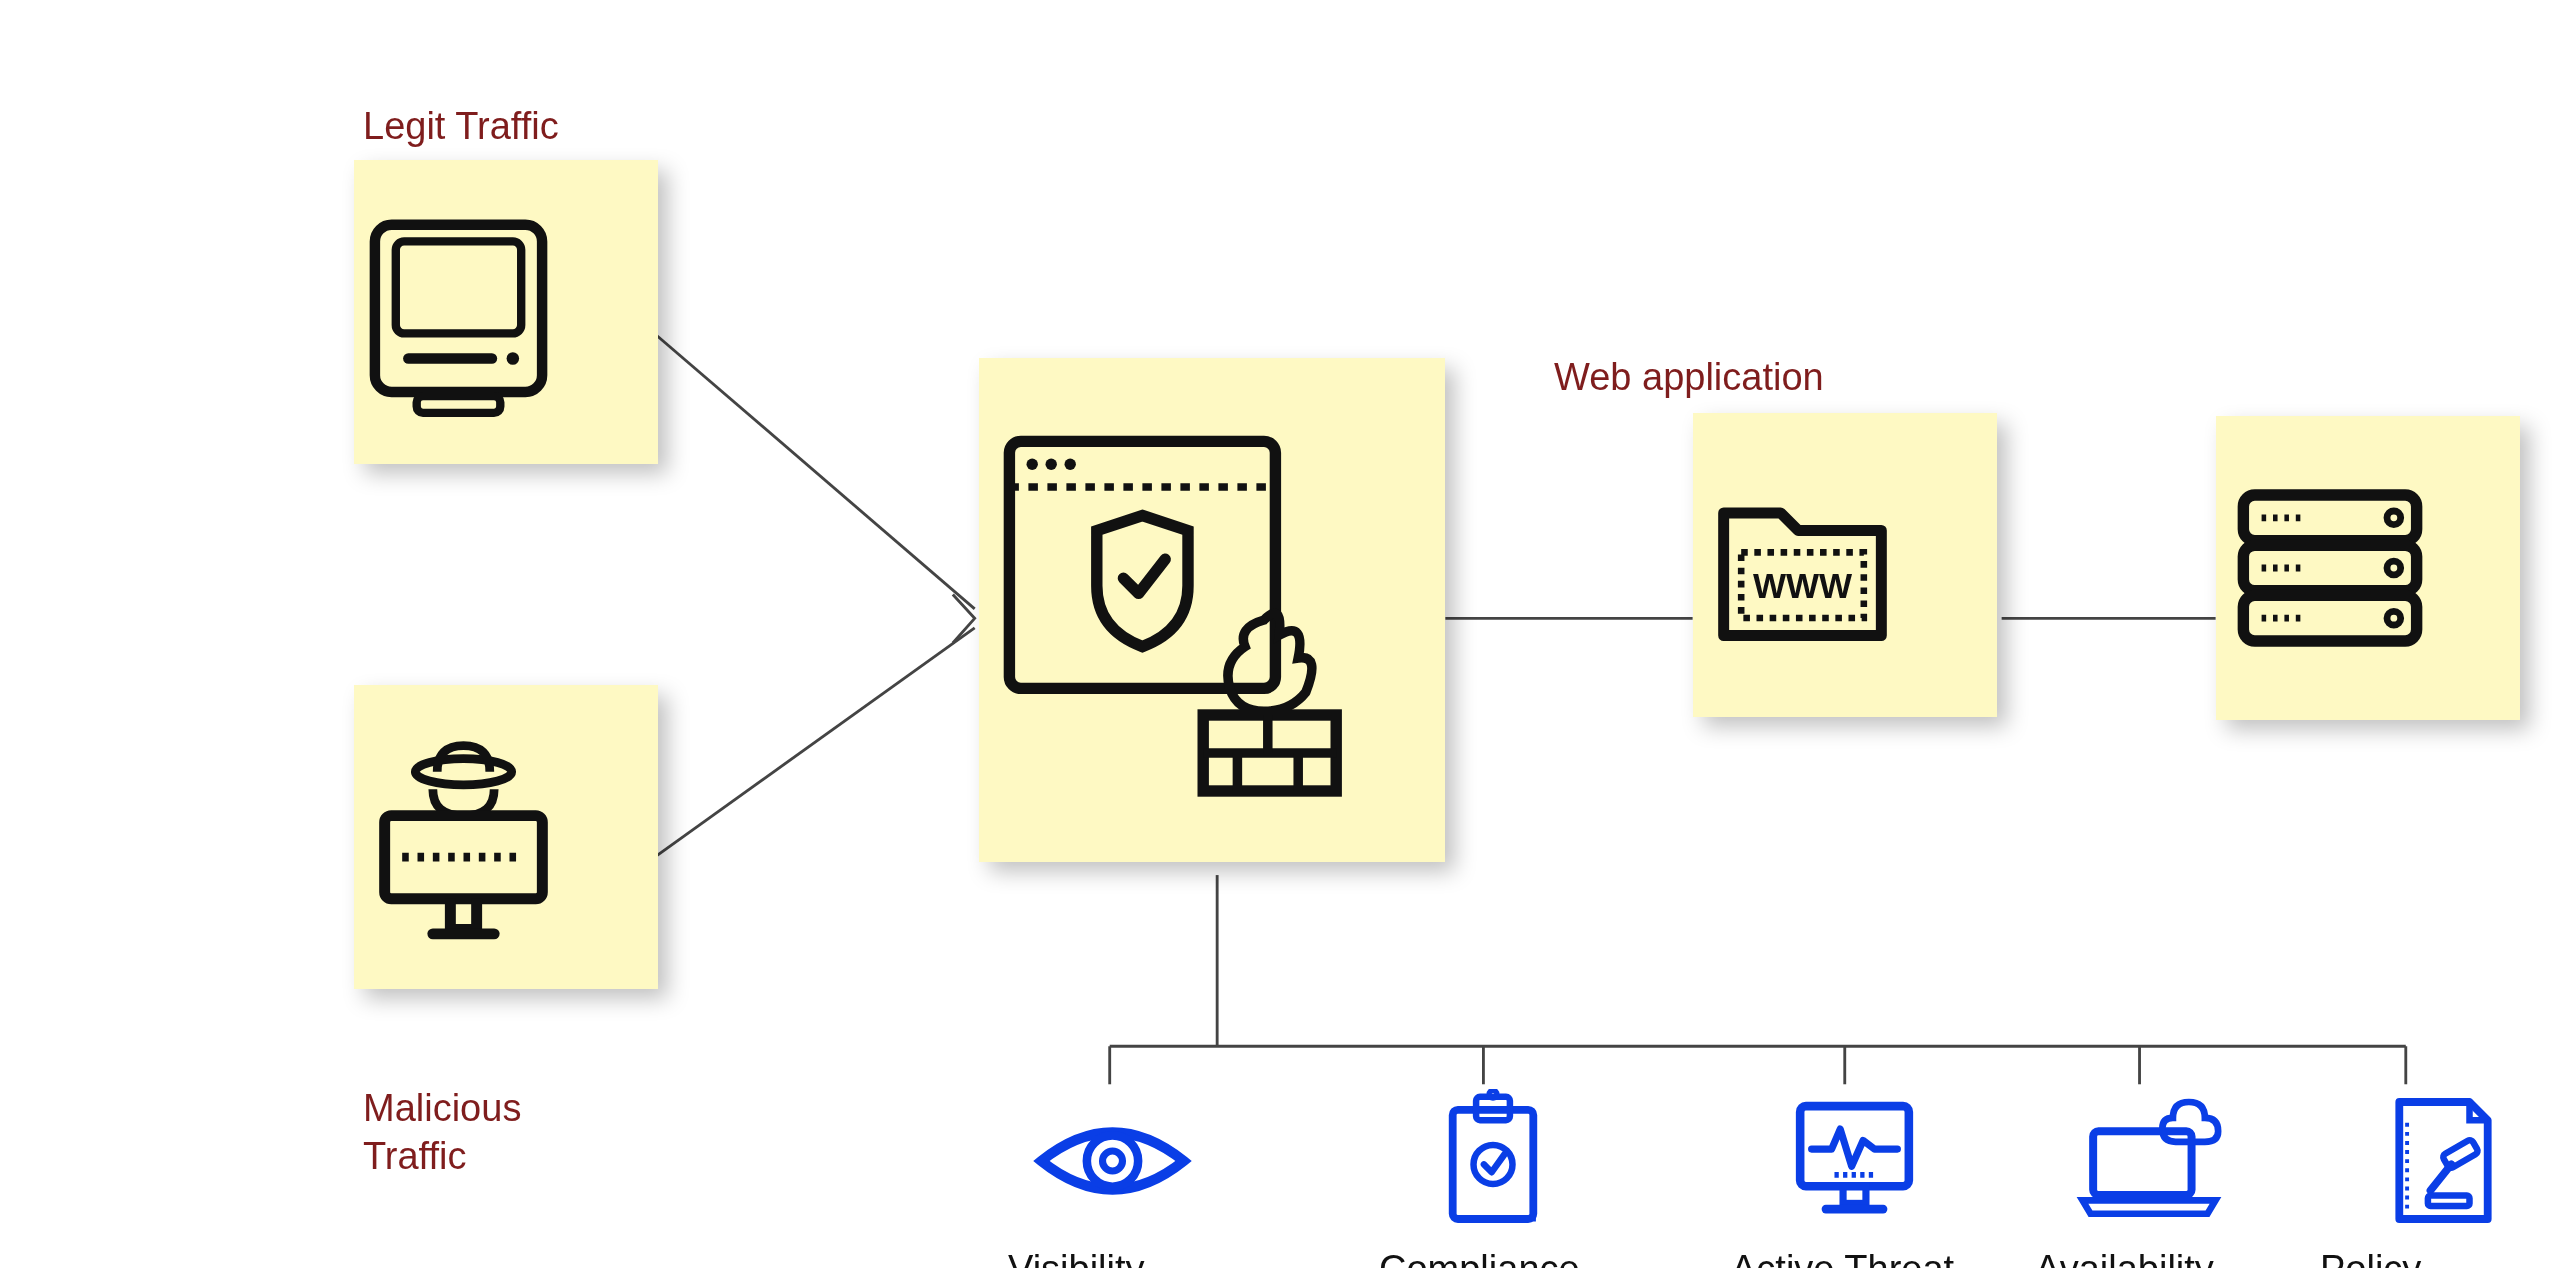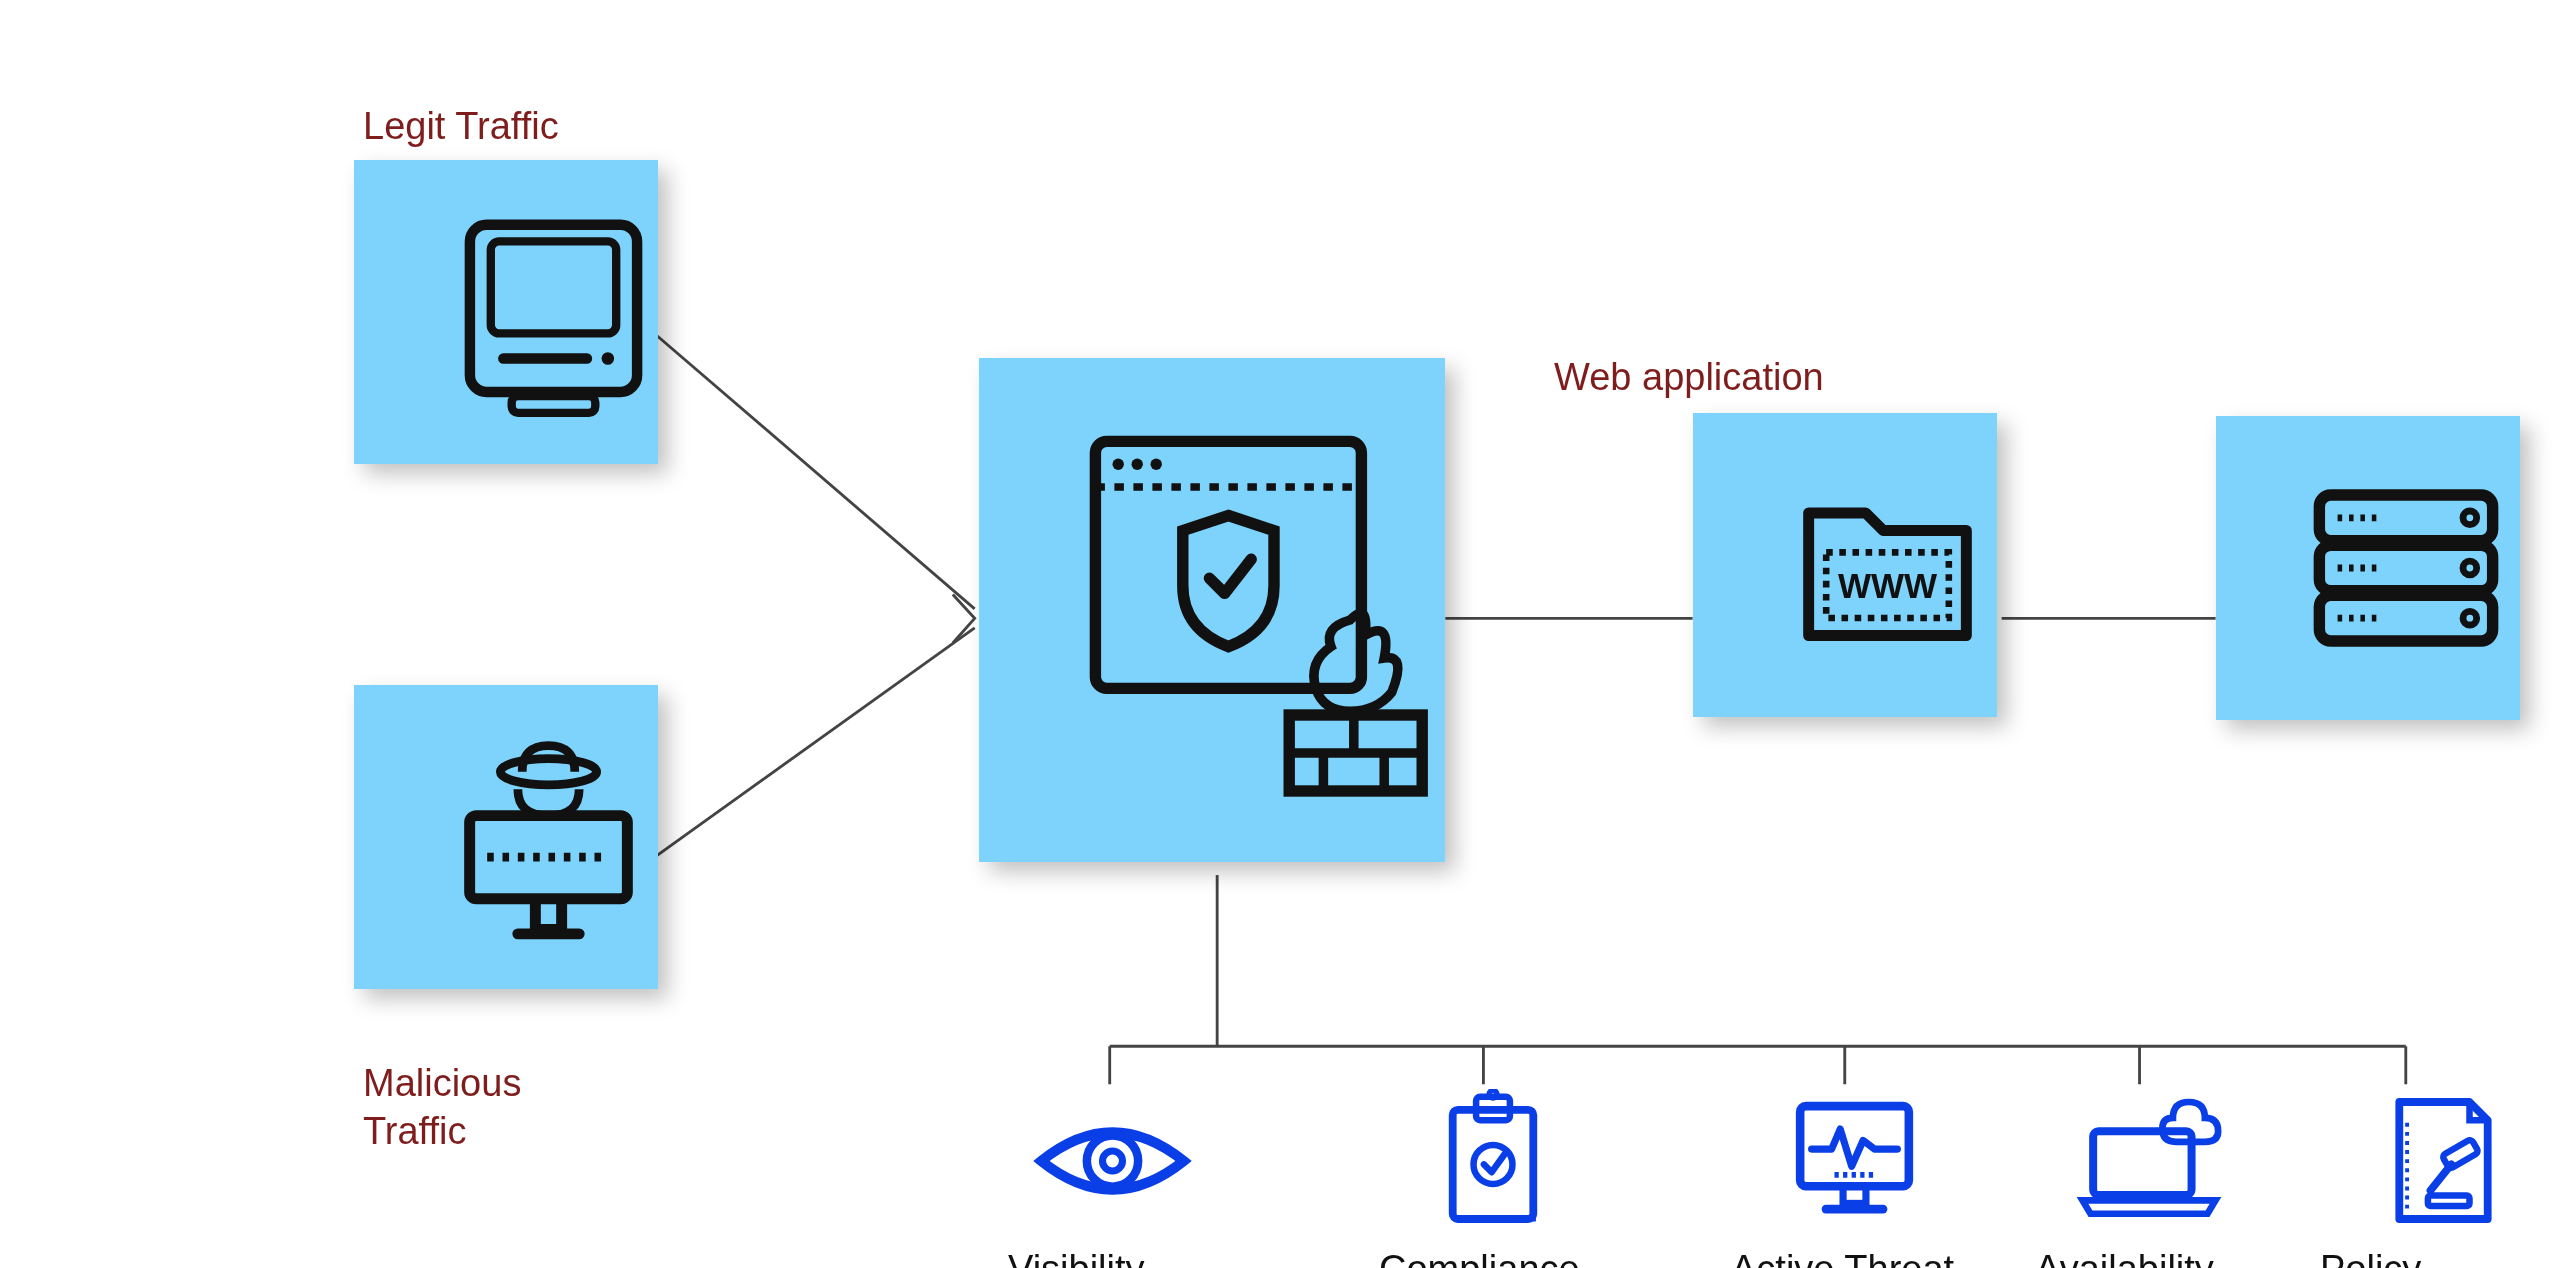--- a/index.html
+++ b/index.html
@@ -14,25 +14,25 @@
   .canvas { position: relative; width: 100%; height: 100%; }
   .label {
     position: absolute;
     font-size: 38px;
     color: #7f1d1d;
     font-weight: 300;
     line-height: 1.25;
   }
   .node-box {
     position: absolute;
-    background: #7dd3fc;
+    background: #fef9c3;
     box-shadow: 9.5px 9.5px 21px rgba(0,0,0,0.25);
     display: flex;
     align-items: center;
-    justify-content: flex-end;
+    justify-content: flex-start;
   }
   .feature {
     position: absolute;
     text-align: left;
   }
   .feature .ficon {
     display: flex;
     align-items: center;
     justify-content: center;
     height: 133px;
@@ -98,21 +98,21 @@
 
       <path d="M36 28 Q36 40 50 40 Q64 40 64 28" fill="none" stroke="#111" stroke-width="4"></path>
 
       <rect x="14" y="40" width="72" height="38" rx="3" fill="none" stroke="#111" stroke-width="5"></rect>
       <line x1="22" y1="59" x2="78" y2="59" stroke="#111" stroke-width="4" stroke-dasharray="3 4"></line>
 
       <path d="M44 78 L44 92 L56 92 L56 78" fill="none" stroke="#111" stroke-width="5"></path>
       <line x1="36" y1="94" x2="64" y2="94" stroke="#111" stroke-width="5" stroke-linecap="round"></line>
     </svg>
   </div>
-  <div class="label" style="left:363px; top:1060px; white-space:pre;">Malicious
+  <div class="label" style="left:363px; top:1085px; white-space:pre;">Malicious
 Traffic</div>
 
   <div class="node-box" style="left:979px; top:358px; width:466px; height:504px;">
     <svg width="380" height="399" viewBox="0 0 200 210">
 
       <rect x="16" y="16" width="140" height="130" rx="6" fill="none" stroke="#111" stroke-width="6"></rect>
       <line x1="16" y1="40" x2="156" y2="40" stroke="#111" stroke-width="4" stroke-dasharray="5 5"></line>
       <circle cx="28" cy="28" r="3" fill="#111"></circle>
       <circle cx="38" cy="28" r="3" fill="#111"></circle>
       <circle cx="48" cy="28" r="3" fill="#111"></circle>

